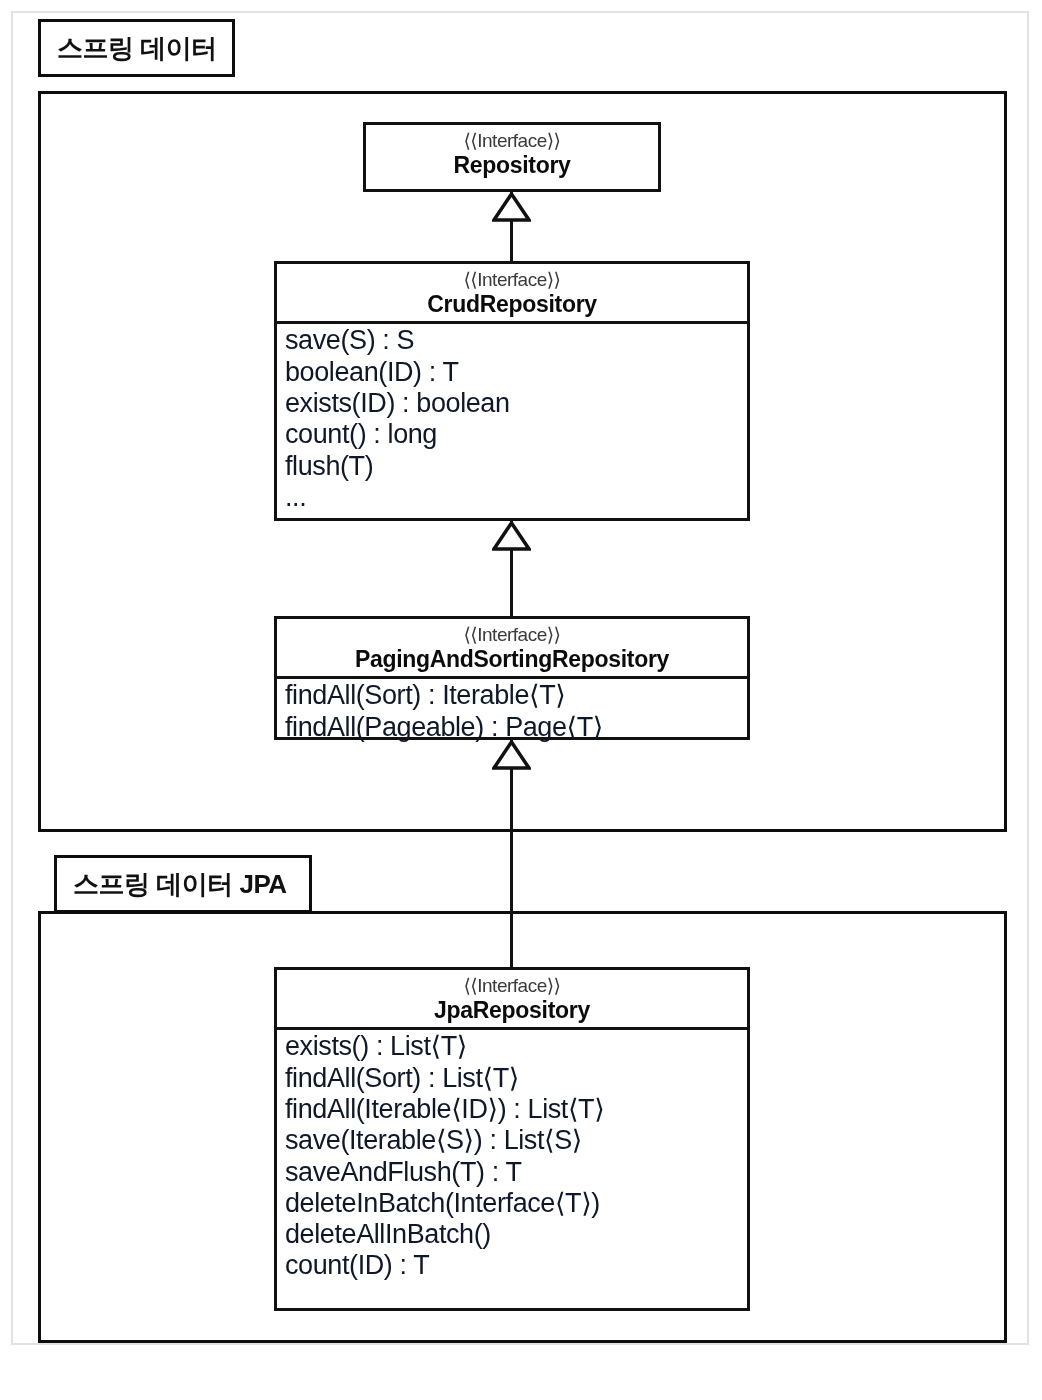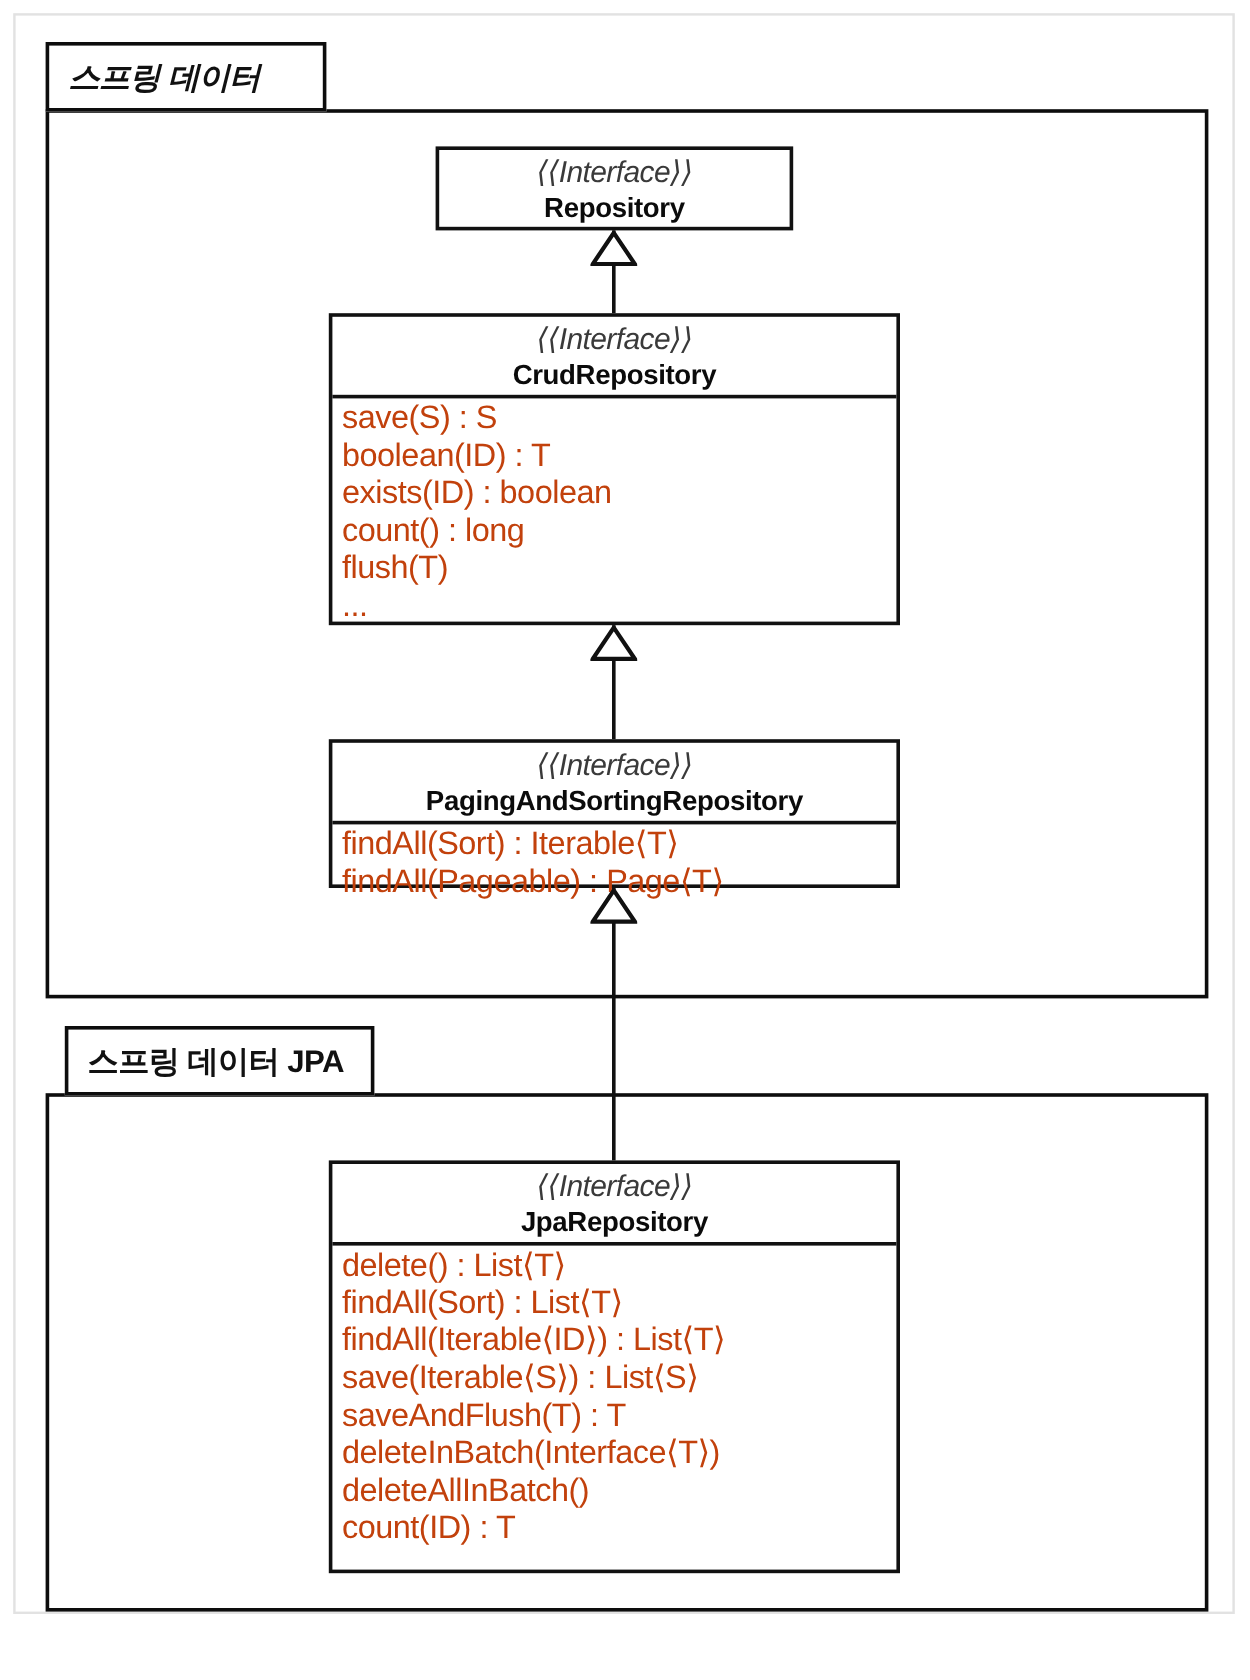--- a/index.html
+++ b/index.html
@@ -67,46 +67,45 @@
     box-sizing: border-box;
     z-index: 5;
   }
   .uml-head {
     padding: 4px 0 3px 0;
     text-align: center;
     line-height: 1.0;
   }
   .uml-stereotype {
     display: block;
-    font-size: 25px;
+    font-size: 19px;
     color: #3a3a3a;
     letter-spacing: -0.5px;
     line-height: 1.22;
     white-space: nowrap;
-    font-style: italic;
   }
   .uml-name {
     display: block;
     font-size: 23px;
     font-weight: 700;
     color: #0b0b0b;
     letter-spacing: -0.3px;
     line-height: 1.18;
     white-space: nowrap;
   }
   .uml-divider {
     height: 0;
     border-top: 3px solid #111111;
   }
   .uml-members {
     padding: 1px 0 4px 8px;
   }
   .uml-member {
     font-size: 27px;
-    color: #c2410c;
+    color: #0f172a;
     line-height: 1.16;
     letter-spacing: -0.4px;
     white-space: nowrap;
   }
 
   
   .gen-line {
     position: absolute;
     width: 3px;
     background: #111111;
@@ -119,21 +118,21 @@
   .gen-arrow svg { display: block; }
 </style>
 </head>
 <body>
 
 <div id="page">
 
   <div id="page-border"></div>
 
   <div class="package">
-    <div class="package-tab" style="left:38px; top:35px; width:234px; height:58px;font-style:italic;">
+    <div class="package-tab" style="left:38px; top:19px; width:197px; height:58px;">
       <span class="package-tab-label">스프링 데이터</span>
     </div>
     <div class="package-body" style="left:38px; top:91px; width:969px; height:741px;"></div>
   </div>
 
   <div class="package">
     <div class="package-tab" style="left:54px; top:855px; width:258px; height:58px;">
       <span class="package-tab-label">스프링 데이터 JPA</span>
     </div>
     <div class="package-body" style="left:38px; top:911px; width:969px; height:432px;"></div>
@@ -195,21 +194,21 @@
     </div>
   </div>
 
   <div class="uml-box" style="left:274px; top:967px; width:476px; height:344px;">
     <div class="uml-head">
       <span class="uml-stereotype">⟨⟨Interface⟩⟩</span>
       <span class="uml-name">JpaRepository</span>
     </div>
     <div class="uml-divider"></div>
     <div class="uml-members">
-      <div class="uml-member">delete() : List⟨T⟩</div>
+      <div class="uml-member">exists() : List⟨T⟩</div>
       <div class="uml-member">findAll(Sort) : List⟨T⟩</div>
       <div class="uml-member">findAll(Iterable⟨ID⟩) : List⟨T⟩</div>
       <div class="uml-member">save(Iterable⟨S⟩) : List⟨S⟩</div>
       <div class="uml-member">saveAndFlush(T) : T</div>
       <div class="uml-member">deleteInBatch(Interface⟨T⟩)</div>
       <div class="uml-member">deleteAllInBatch()</div>
       <div class="uml-member">count(ID) : T</div>
     </div>
   </div>
 

